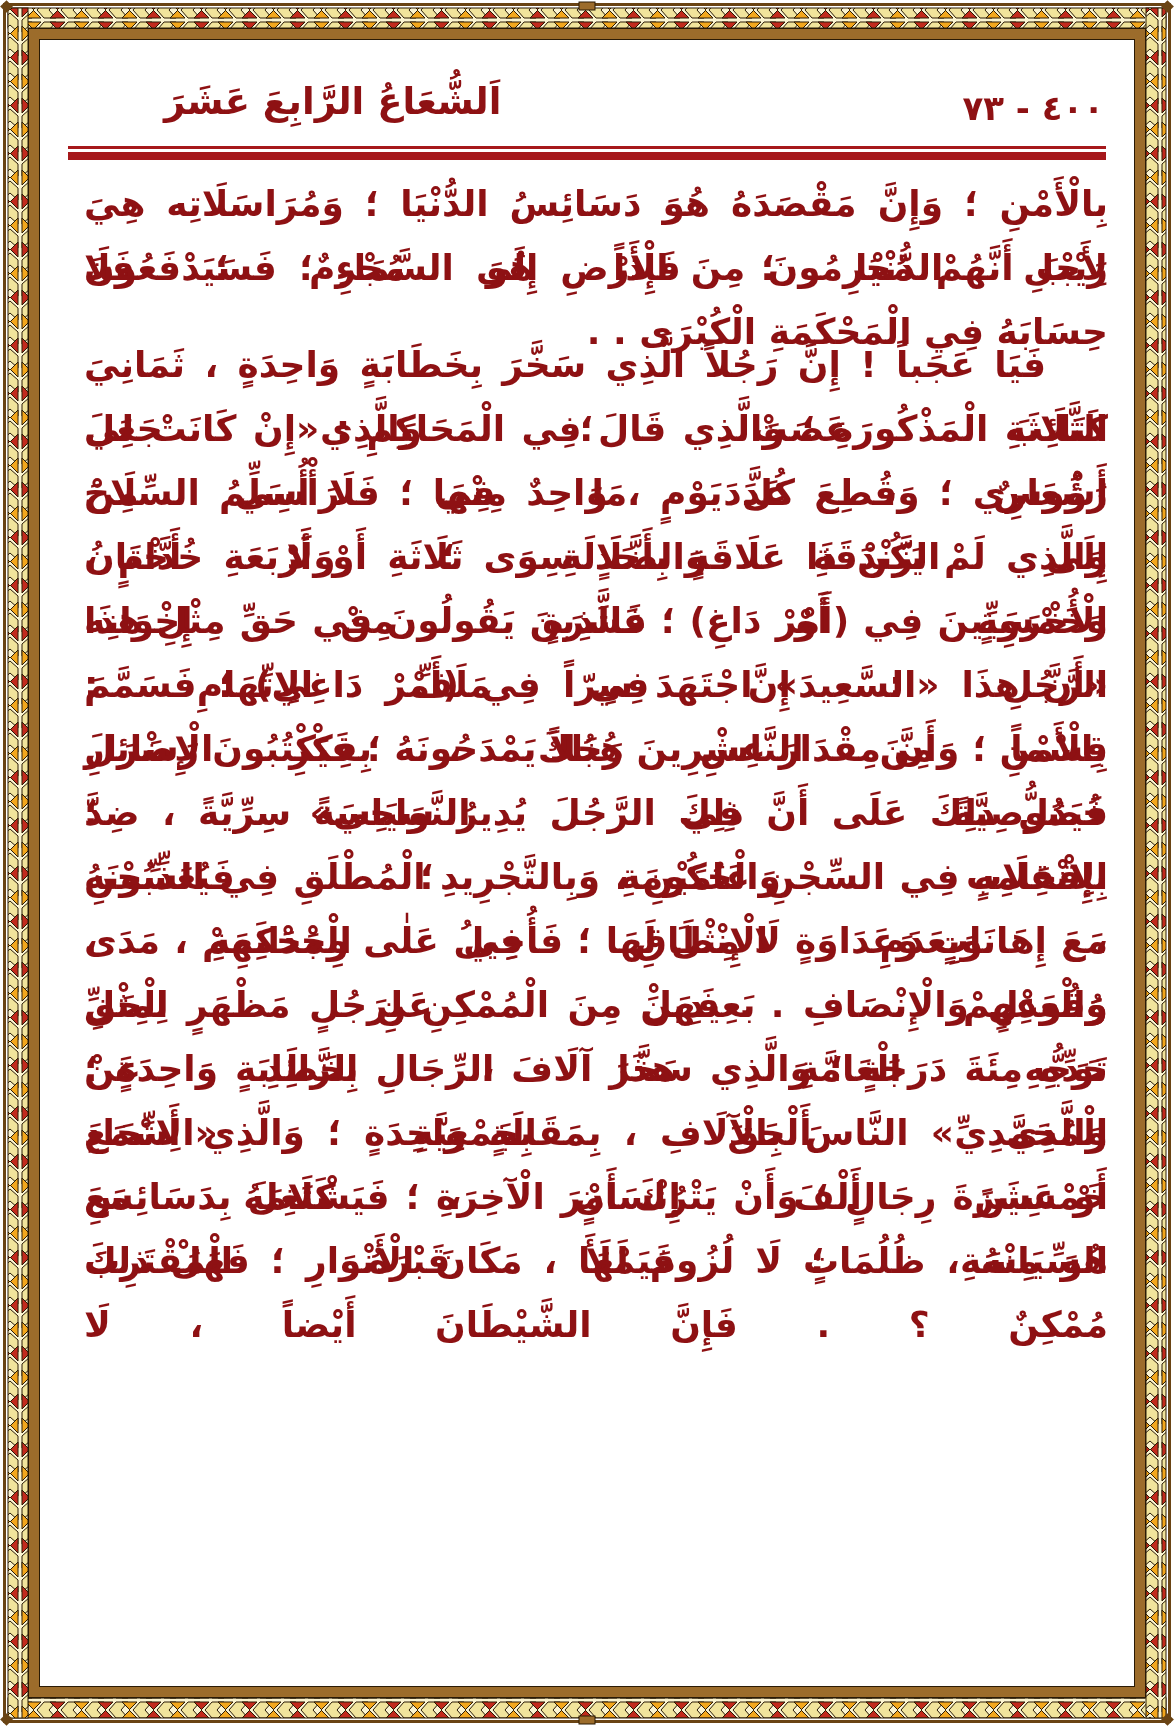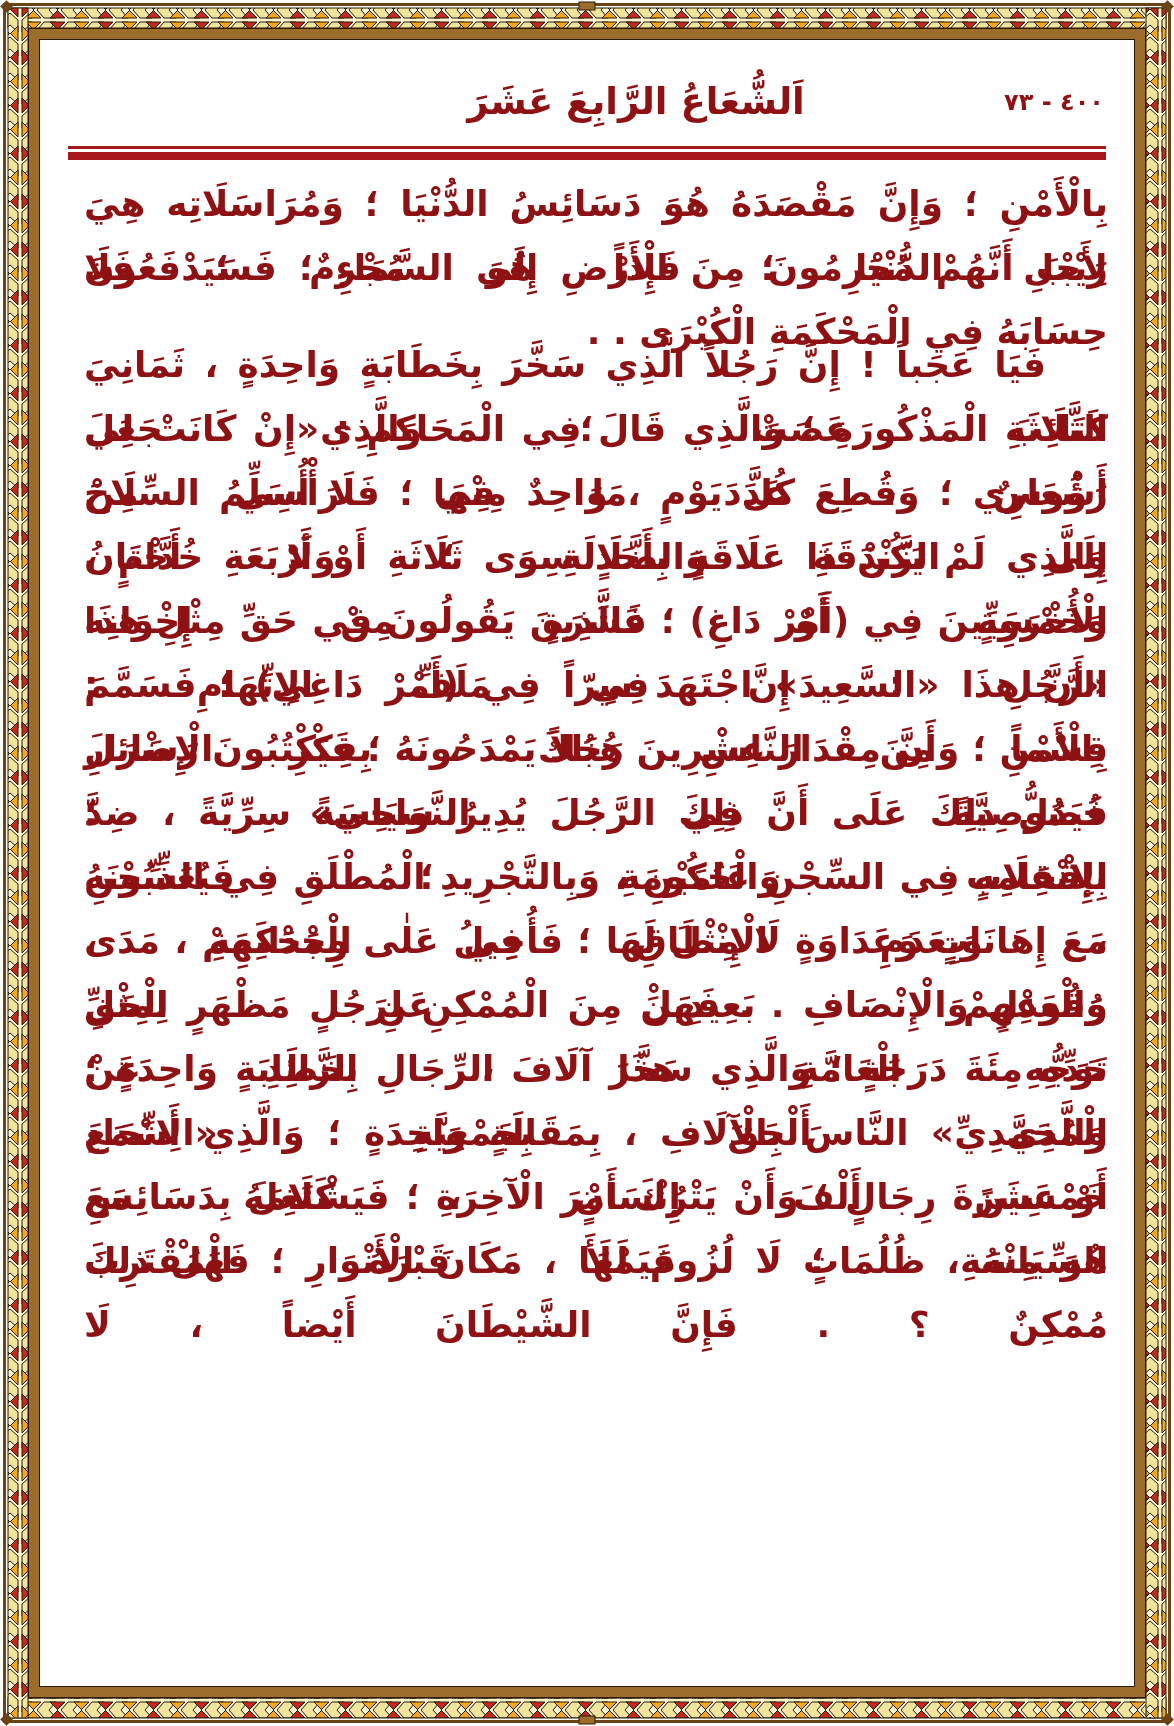--- a/index.html
+++ b/index.html
@@ -17,25 +17,25 @@
   body{
     width:1174px;height:1726px;position:relative;background:#ffffff;overflow:hidden;
     font-family:"DejaVu Sans", sans-serif;
   }
   .frame-svg{position:absolute;inset:0;pointer-events:none;}
   .content{
     position:absolute;left:68px;right:66px;top:0;bottom:0;
     direction:rtl;color:var(--ink);font-weight:bold;
   }
   .page-title{
-    position:absolute;top:80px;left:96px;right:0;text-align:center;
+    position:absolute;top:80px;left:96px;right:0;text-align:left;
     font-size:37px;letter-spacing:1px;
   }
   .page-number{
-    position:absolute;top:88px;right:4px;font-size:24px;letter-spacing:2px;
+    position:absolute;top:88px;right:4px;font-size:34px;letter-spacing:2px;
   }
   .rule{position:absolute;top:146px;left:0;right:2px;}
   .rule .thin{height:3px;background:var(--rule);}
   .rule .thick{height:8px;background:var(--rule);margin-top:3px;}
   .body-text{position:absolute;top:172px;left:16px;right:0;font-size:36px;}
   .para{margin:0;}
   .para + .para{margin-top:33px;}
   .line{
     height:64px;line-height:64px;
     text-align:justify;text-align-last:justify;

